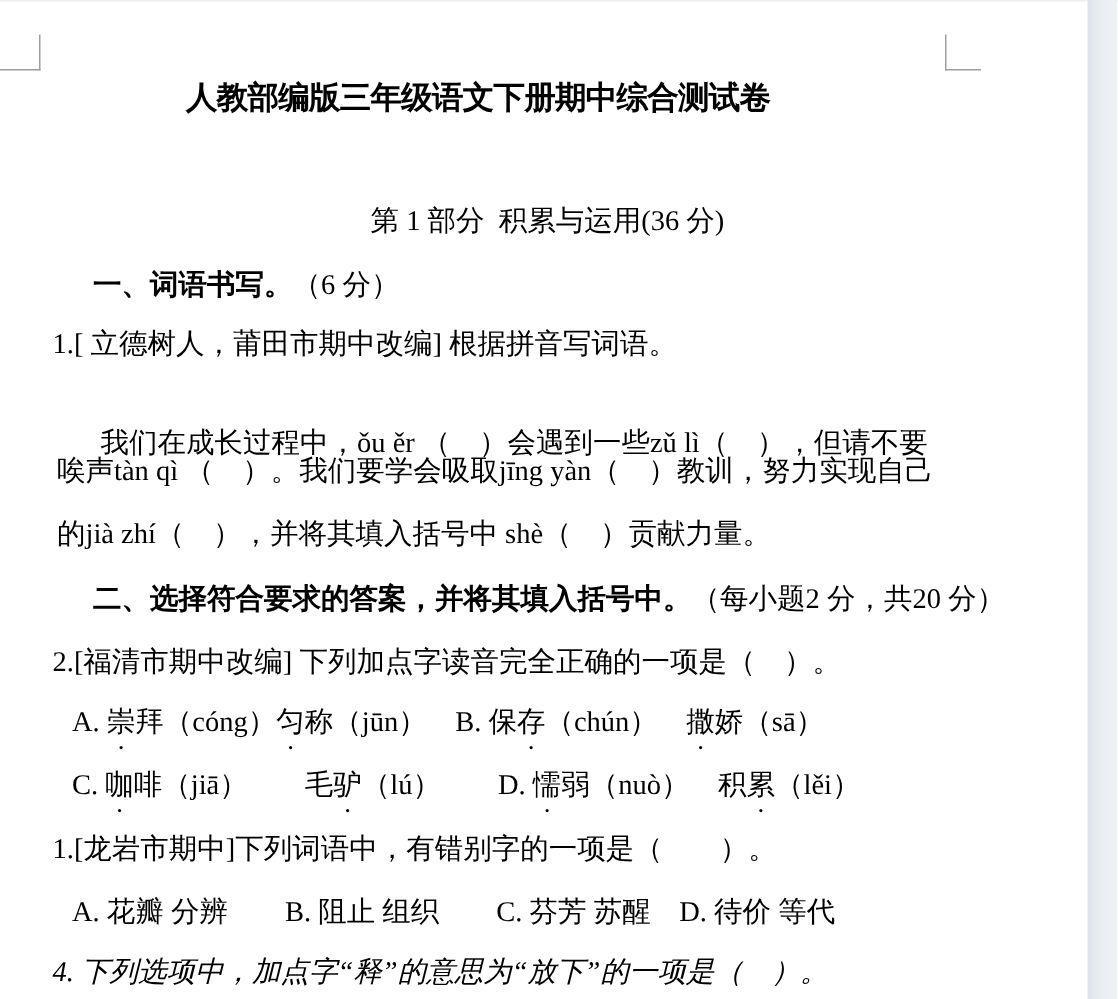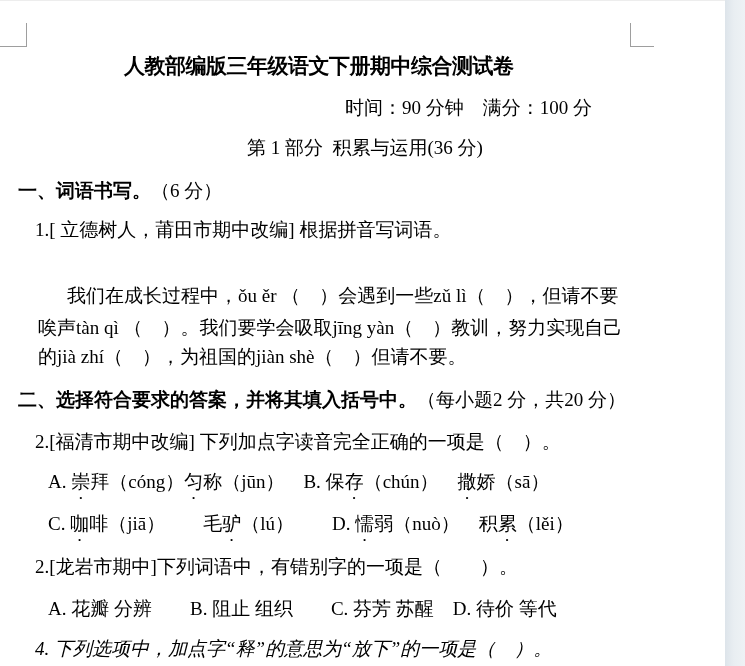--- a/index.html
+++ b/index.html
@@ -14,28 +14,28 @@
     background:linear-gradient(90deg,#dde4ea 0%,#e9eef2 45%,#eef2f5 100%);}
   
   .crop{position:absolute;background:#9e9e9e;}
   .crop.tl-v{left:26px;top:22px;width:1px;height:24px;}
   .crop.tl-h{left:0px;top:45px;width:27px;height:1px;}
   .crop.tr-v{left:630px;top:22px;width:1px;height:24px;}
   .crop.tr-h{left:630px;top:45px;width:24px;height:1px;}
   
   .line{position:absolute;font-size:19px;line-height:27px;color:#000;white-space:pre;}
   .heiti{font-family:"Liberation Sans","DejaVu Sans",sans-serif;font-weight:700;}
-  .bold-seg{font-family:Liberation Sans, sans-serif;font-weight:700;}
+  .bold-seg{font-family:Liberation Sans, sans-serif;font-weight:700;margin-left:44px;}
   .title{top:50px;left:124px;font-size:21px;line-height:30px;letter-spacing:-0.5px;}
   .meta{top:93px;left:345px;}
   .part{top:133px;left:203px;margin-left:44px;}
   .sec1{top:176px;left:18px;}
   .q1{top:215px;left:35px;}
   .p1{top:257px;left:67px;margin-top:24px;}
-  .p2{top:313px;left:38px;text-align:center;}
+  .p2{top:300px;left:38px;text-align:center;}
   .p3{top:342px;left:38px;}
   .sec2{top:385px;left:18px;text-align:right;}
   .q2{top:427px;left:35px;}
   .q2o1{top:467px;left:48px;text-align:center;}
   .q2o2{top:509px;left:48px;text-align:center;}
   .q3{top:552px;left:35px;}
   .q3o{top:594px;left:48px;font-family:Liberation Serif, serif;}
   .q4{top:634px;left:35px;font-style:italic;}
   
   .zd{position:relative;display:inline-block;}
@@ -47,37 +47,36 @@
 
 <div class="page">
 
   <div class="crop tl-v"></div>
   <div class="crop tl-h"></div>
   <div class="crop tr-v"></div>
   <div class="crop tr-h"></div>
 
   <div class="line title heiti">人教部编版三年级语文下册期中综合测试卷</div>
 
-  <div class="line meta">时间：90 分钟　满分：100 分</div>
 
   <div class="line part">第 1 部分  积累与运用(36 分)</div>
 
   <div class="line sec1"><span class="bold-seg">一、词语书写。</span><span>（6 分）</span></div>
 
   <div class="line q1">1.[ 立德树人，莆田市期中改编] 根据拼音写词语。</div>
   <div class="line p1">我们在成长过程中，ǒu ěr （　）会遇到一些zǔ lì（　），但请不要</div>
   <div class="line p2">唉声tàn qì （　）。我们要学会吸取jīng yàn（　）教训，努力实现自己</div>
-  <div class="line p3">的jià zhí（　），为祖国的jiàn shè（　）但请不要。</div>
+  <div class="line p3">的jià zhí（　），并将其填入括号中 shè（　）贡献力量。</div>
 
   <div class="line sec2"><span class="bold-seg">二、选择符合要求的答案，并将其填入括号中。</span><span>（每小题2 分，共20 分）</span></div>
 
   <div class="line q2">2.[福清市期中改编] 下列加点字读音完全正确的一项是（　）。</div>
   <div class="line q2o1"><span>A. </span><span class="zd">崇</span><span>拜（cóng）</span><span class="zd">匀</span><span>称（jūn）　B. 保</span><span class="zd">存</span><span>（chún）　</span><span class="zd">撒</span><span>娇（sā）</span></div>
   <div class="line q2o2"><span>C. </span><span class="zd">咖</span><span>啡（jiā）　　毛</span><span class="zd">驴</span><span>（lú）　　D. </span><span class="zd">懦</span><span>弱（nuò）　积</span><span class="zd">累</span><span>（lěi）</span></div>
 
-  <div class="line q3">2.[龙岩市期中]下列词语中，有错别字的一项是（　　）。</div>
+  <div class="line q3">1.[龙岩市期中]下列词语中，有错别字的一项是（　　）。</div>
   <div class="line q3o">A. 花瓣 分辨　　B. 阻止 组织　　C. 芬芳 苏醒　D. 待价 等代</div>
 
   <div class="line q4">4. 下列选项中，加点字“释”的意思为“放下”的一项是（　）。</div>
 
 </div>
 
 <div class="scroll-strip"></div>
 
 </body></html>

